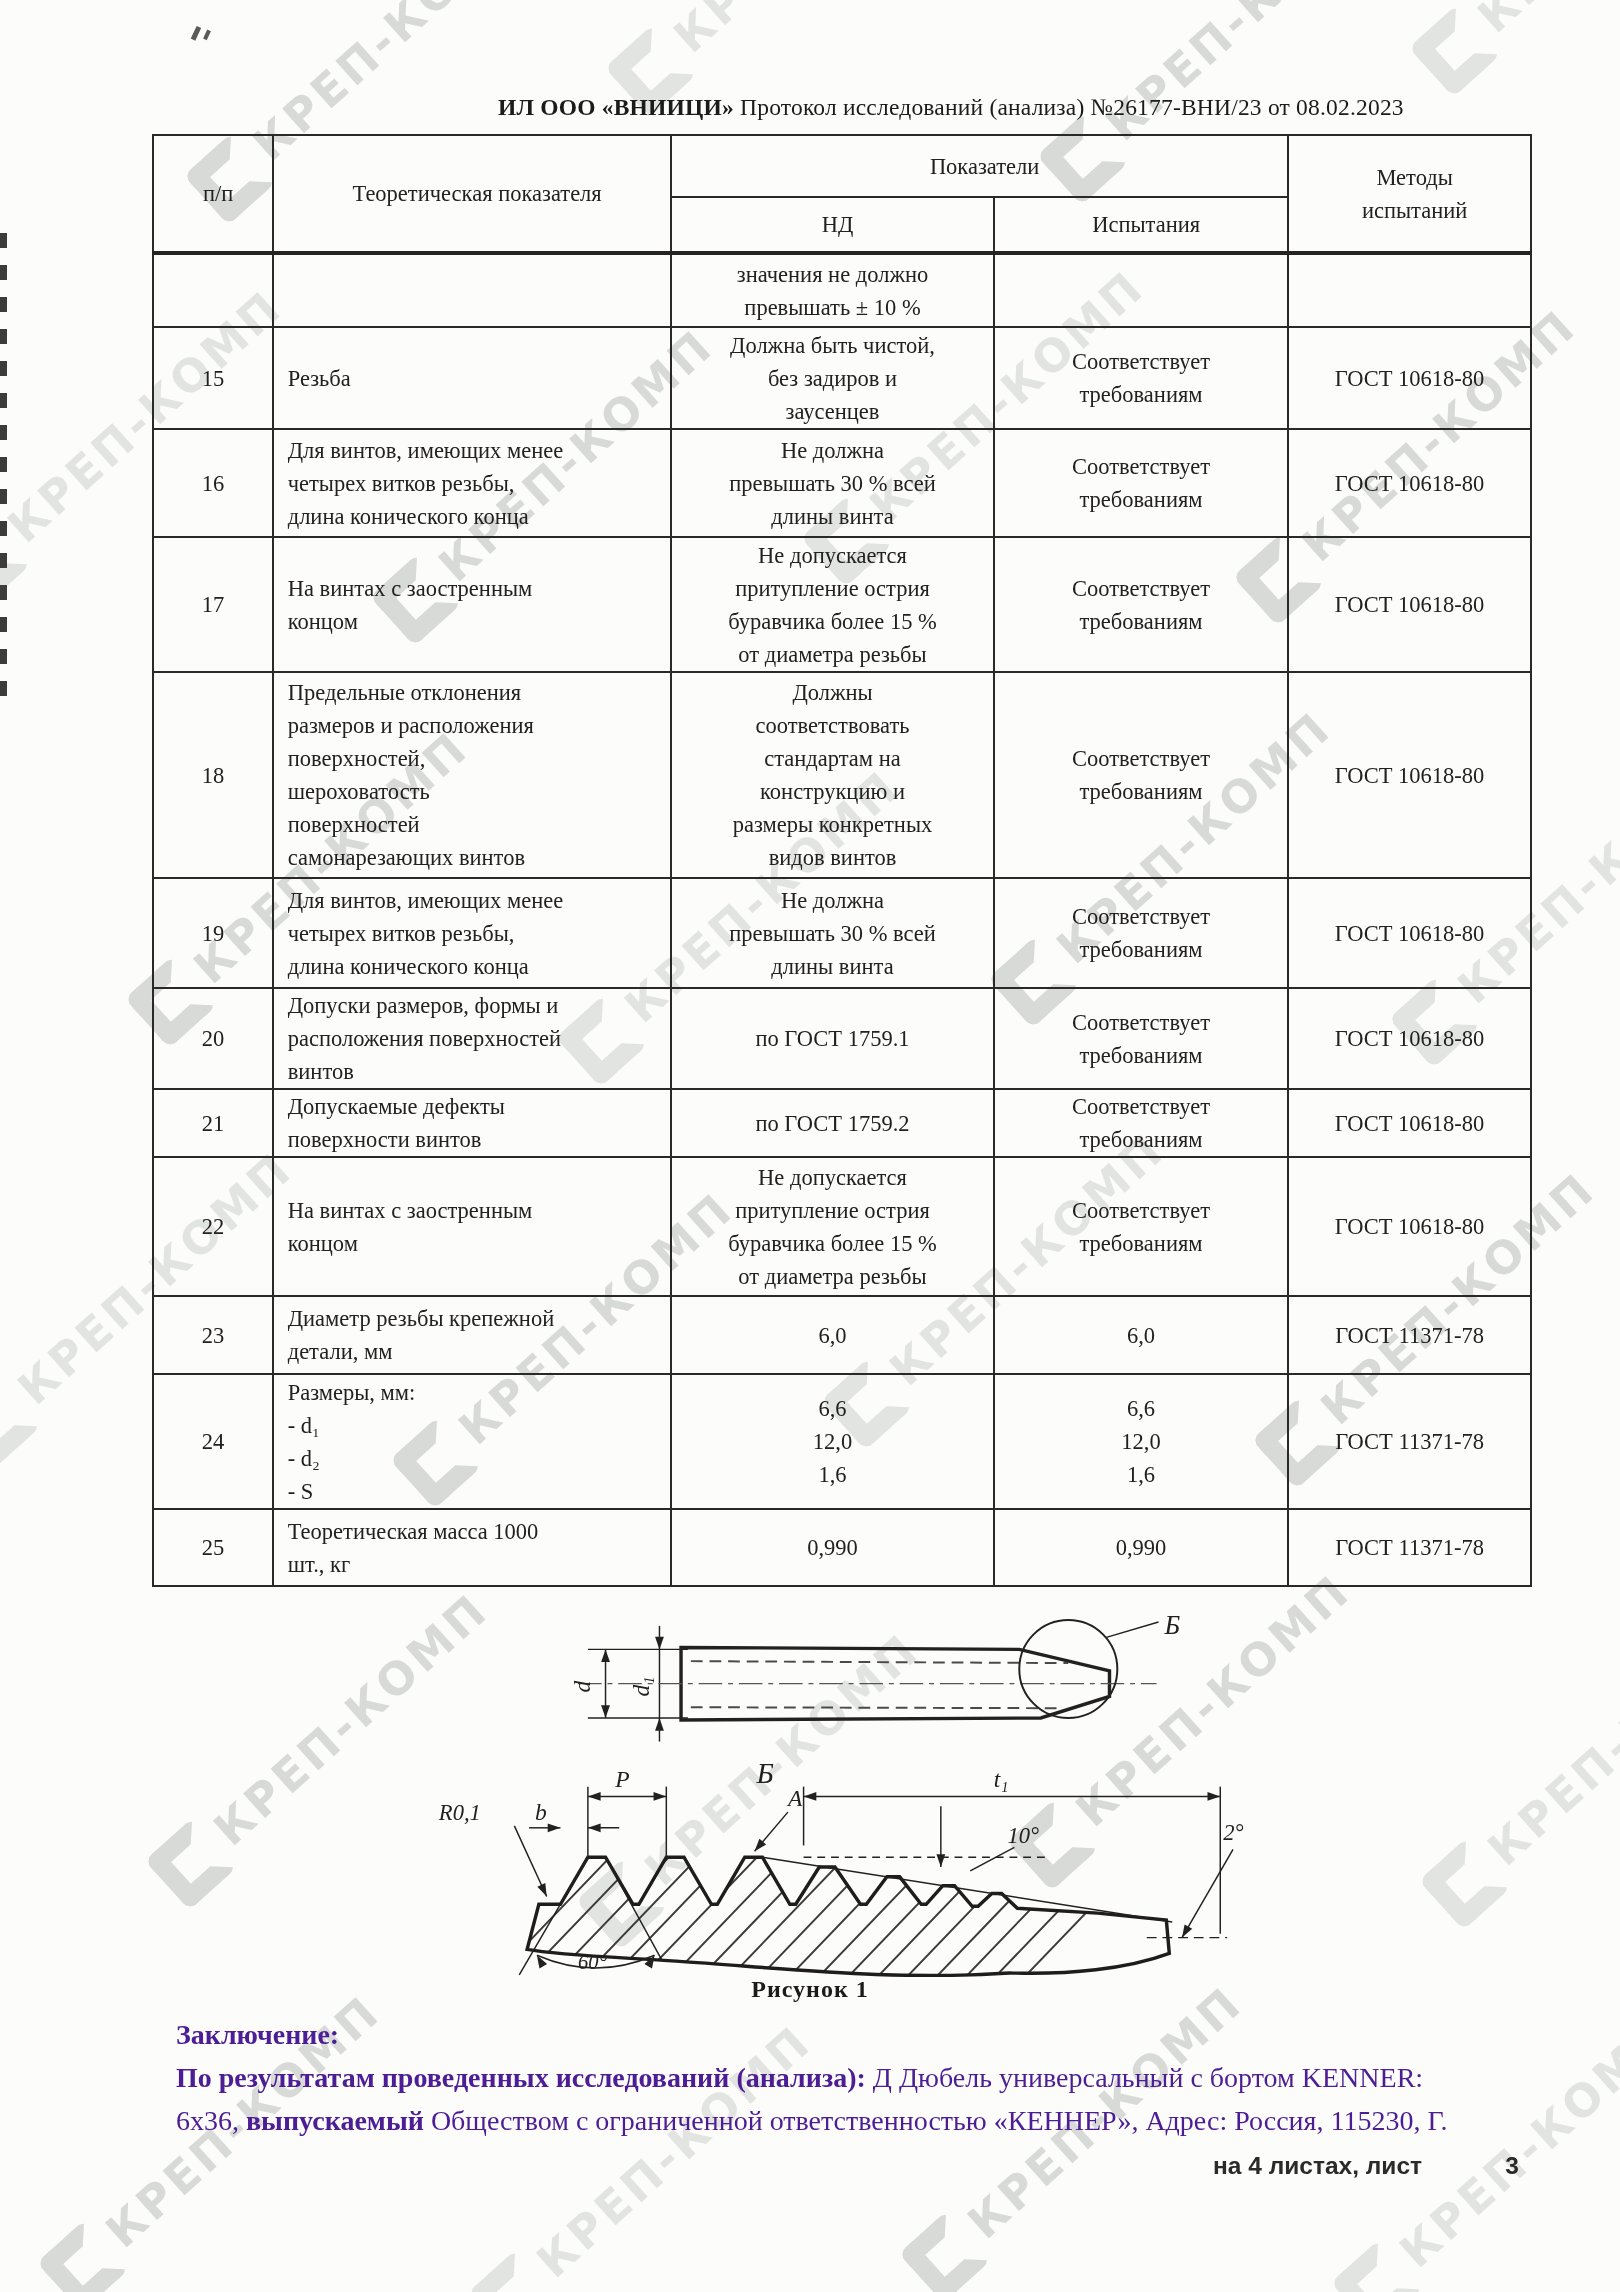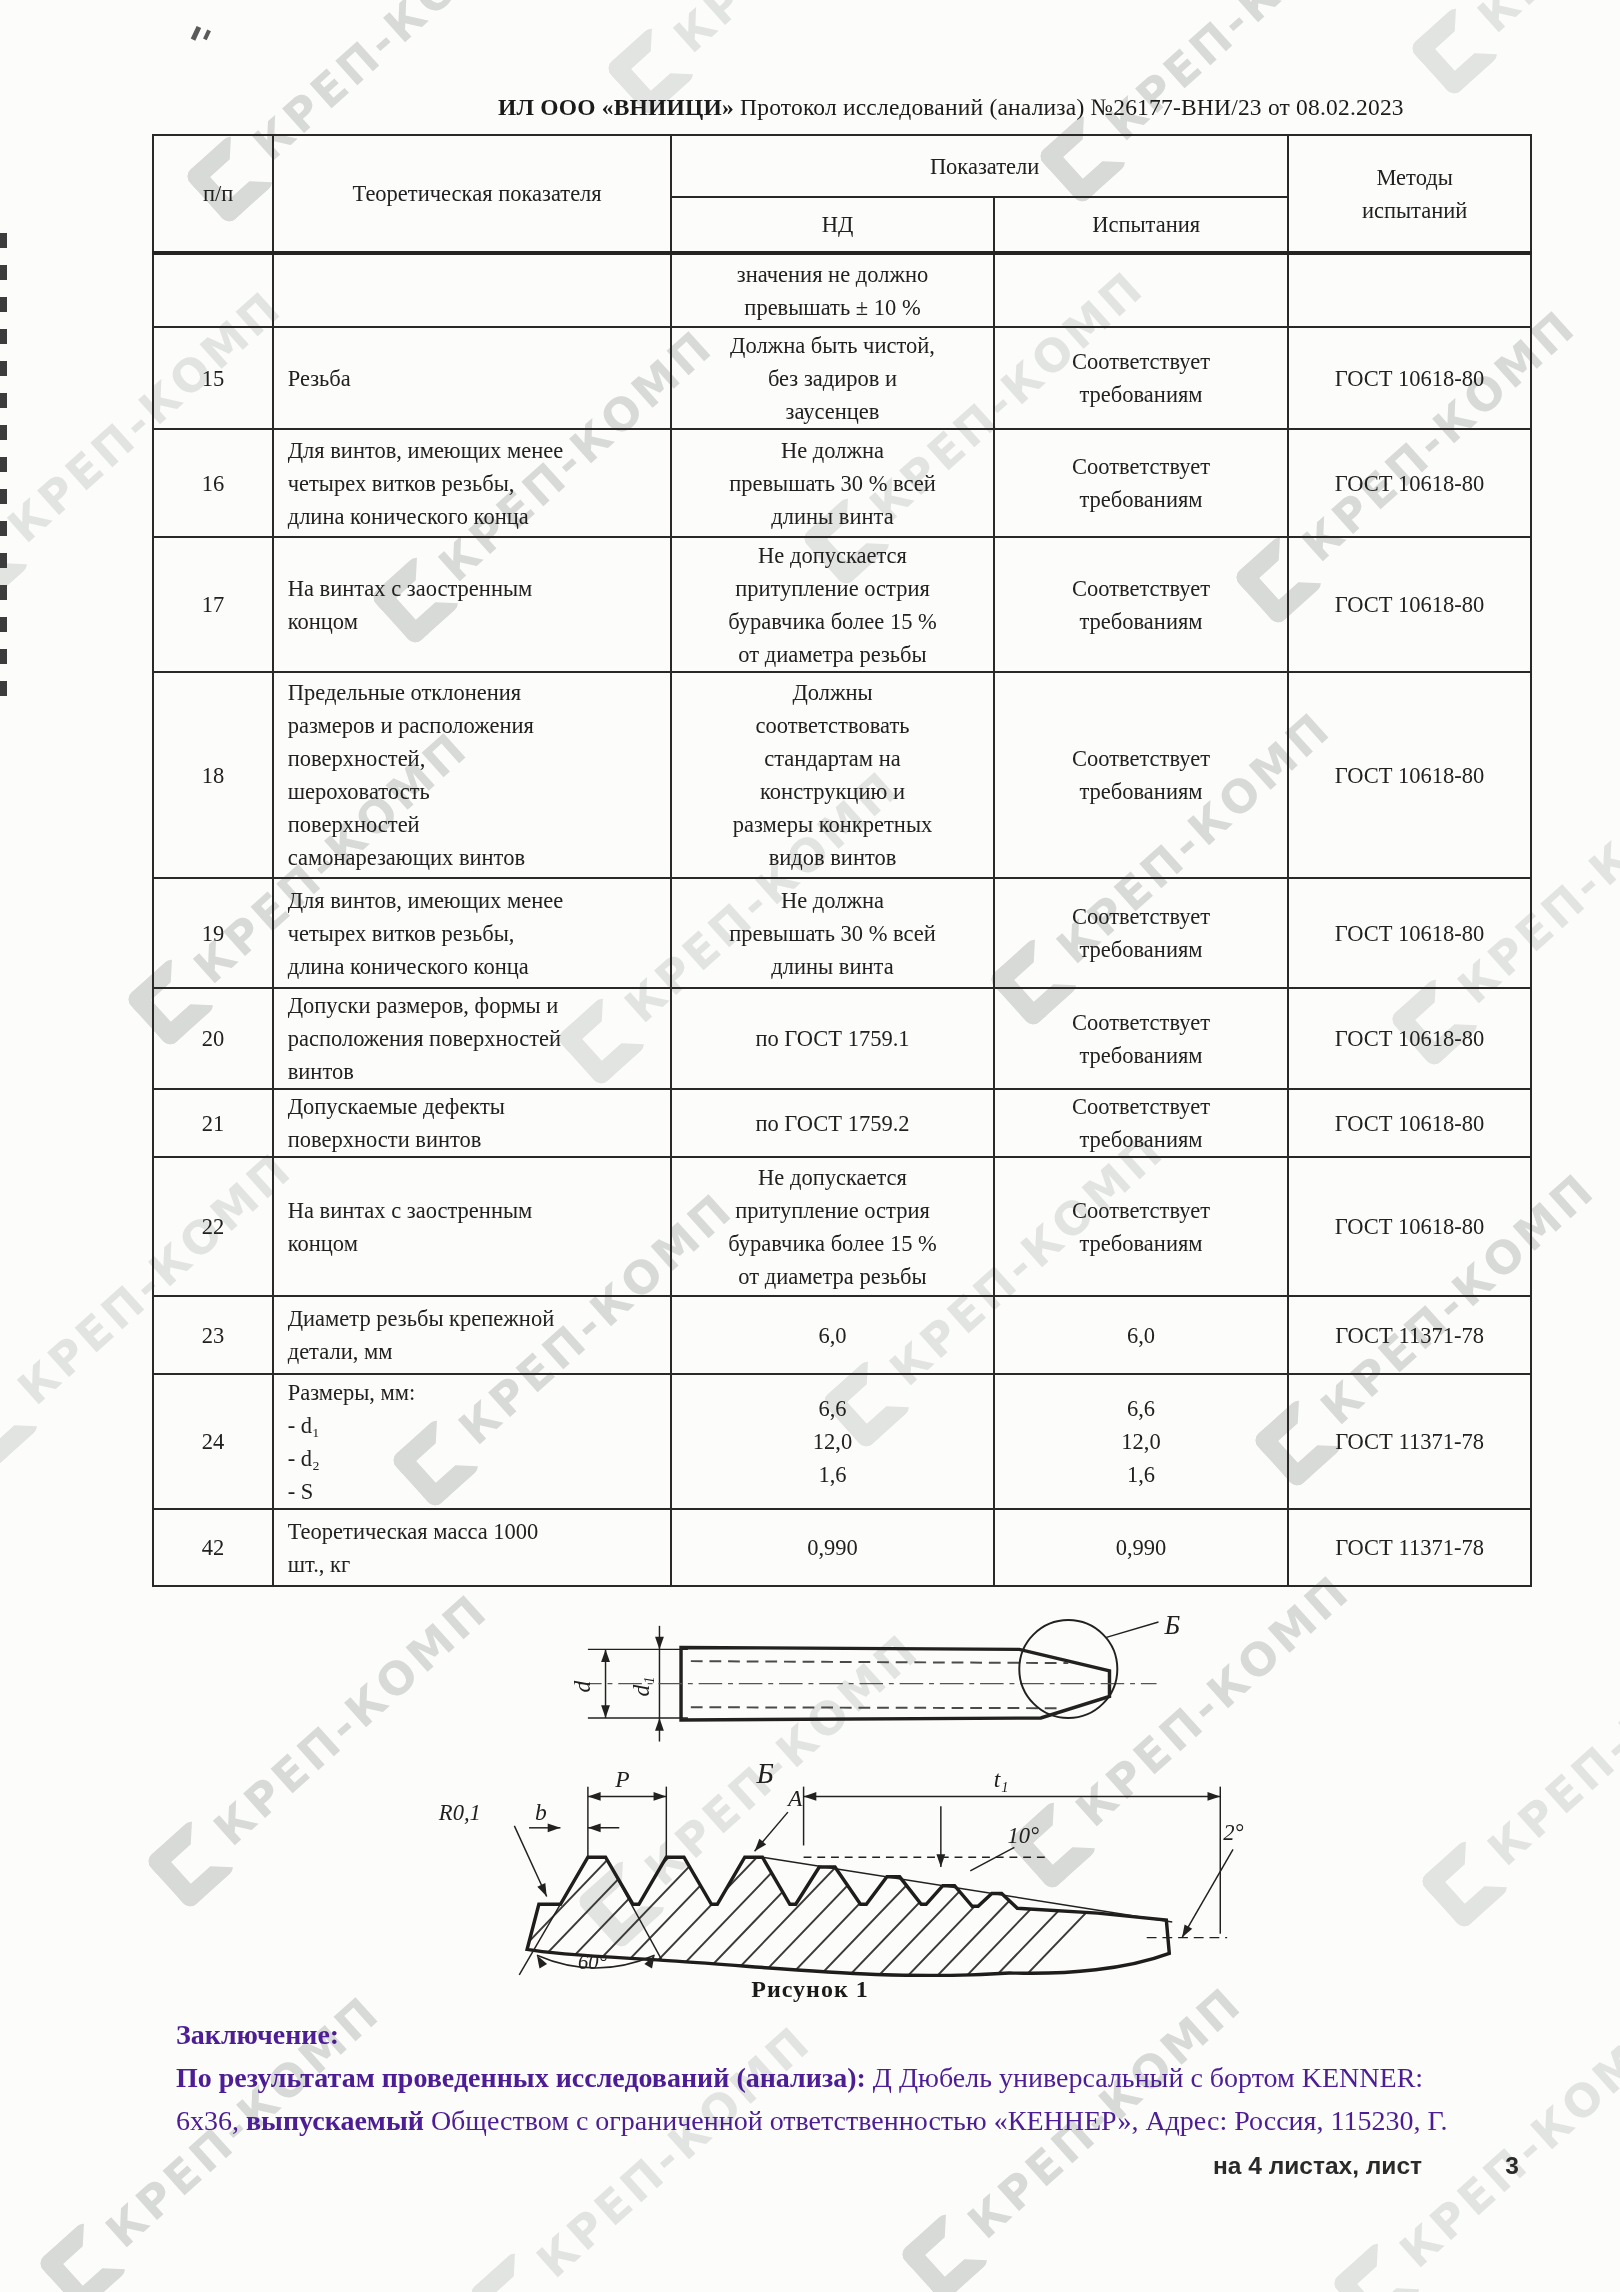--- a/index.html
+++ b/index.html
@@ -322,21 +322,21 @@
 - S</td>
         <td>6,6
 12,0
 1,6</td>
         <td>6,6
 12,0
 1,6</td>
         <td>ГОСТ 11371-78</td>
       </tr>
       <tr style="height:77px">
-        <td>42</td>
+        <td>25</td>
         <td class="name">Теоретическая масса 1000
 шт., кг</td>
         <td>0,990</td>
         <td>0,990</td>
         <td>ГОСТ 11371-78</td>
       </tr>
     </tbody>
   </table>
 
   <div class="figure-wrap">

